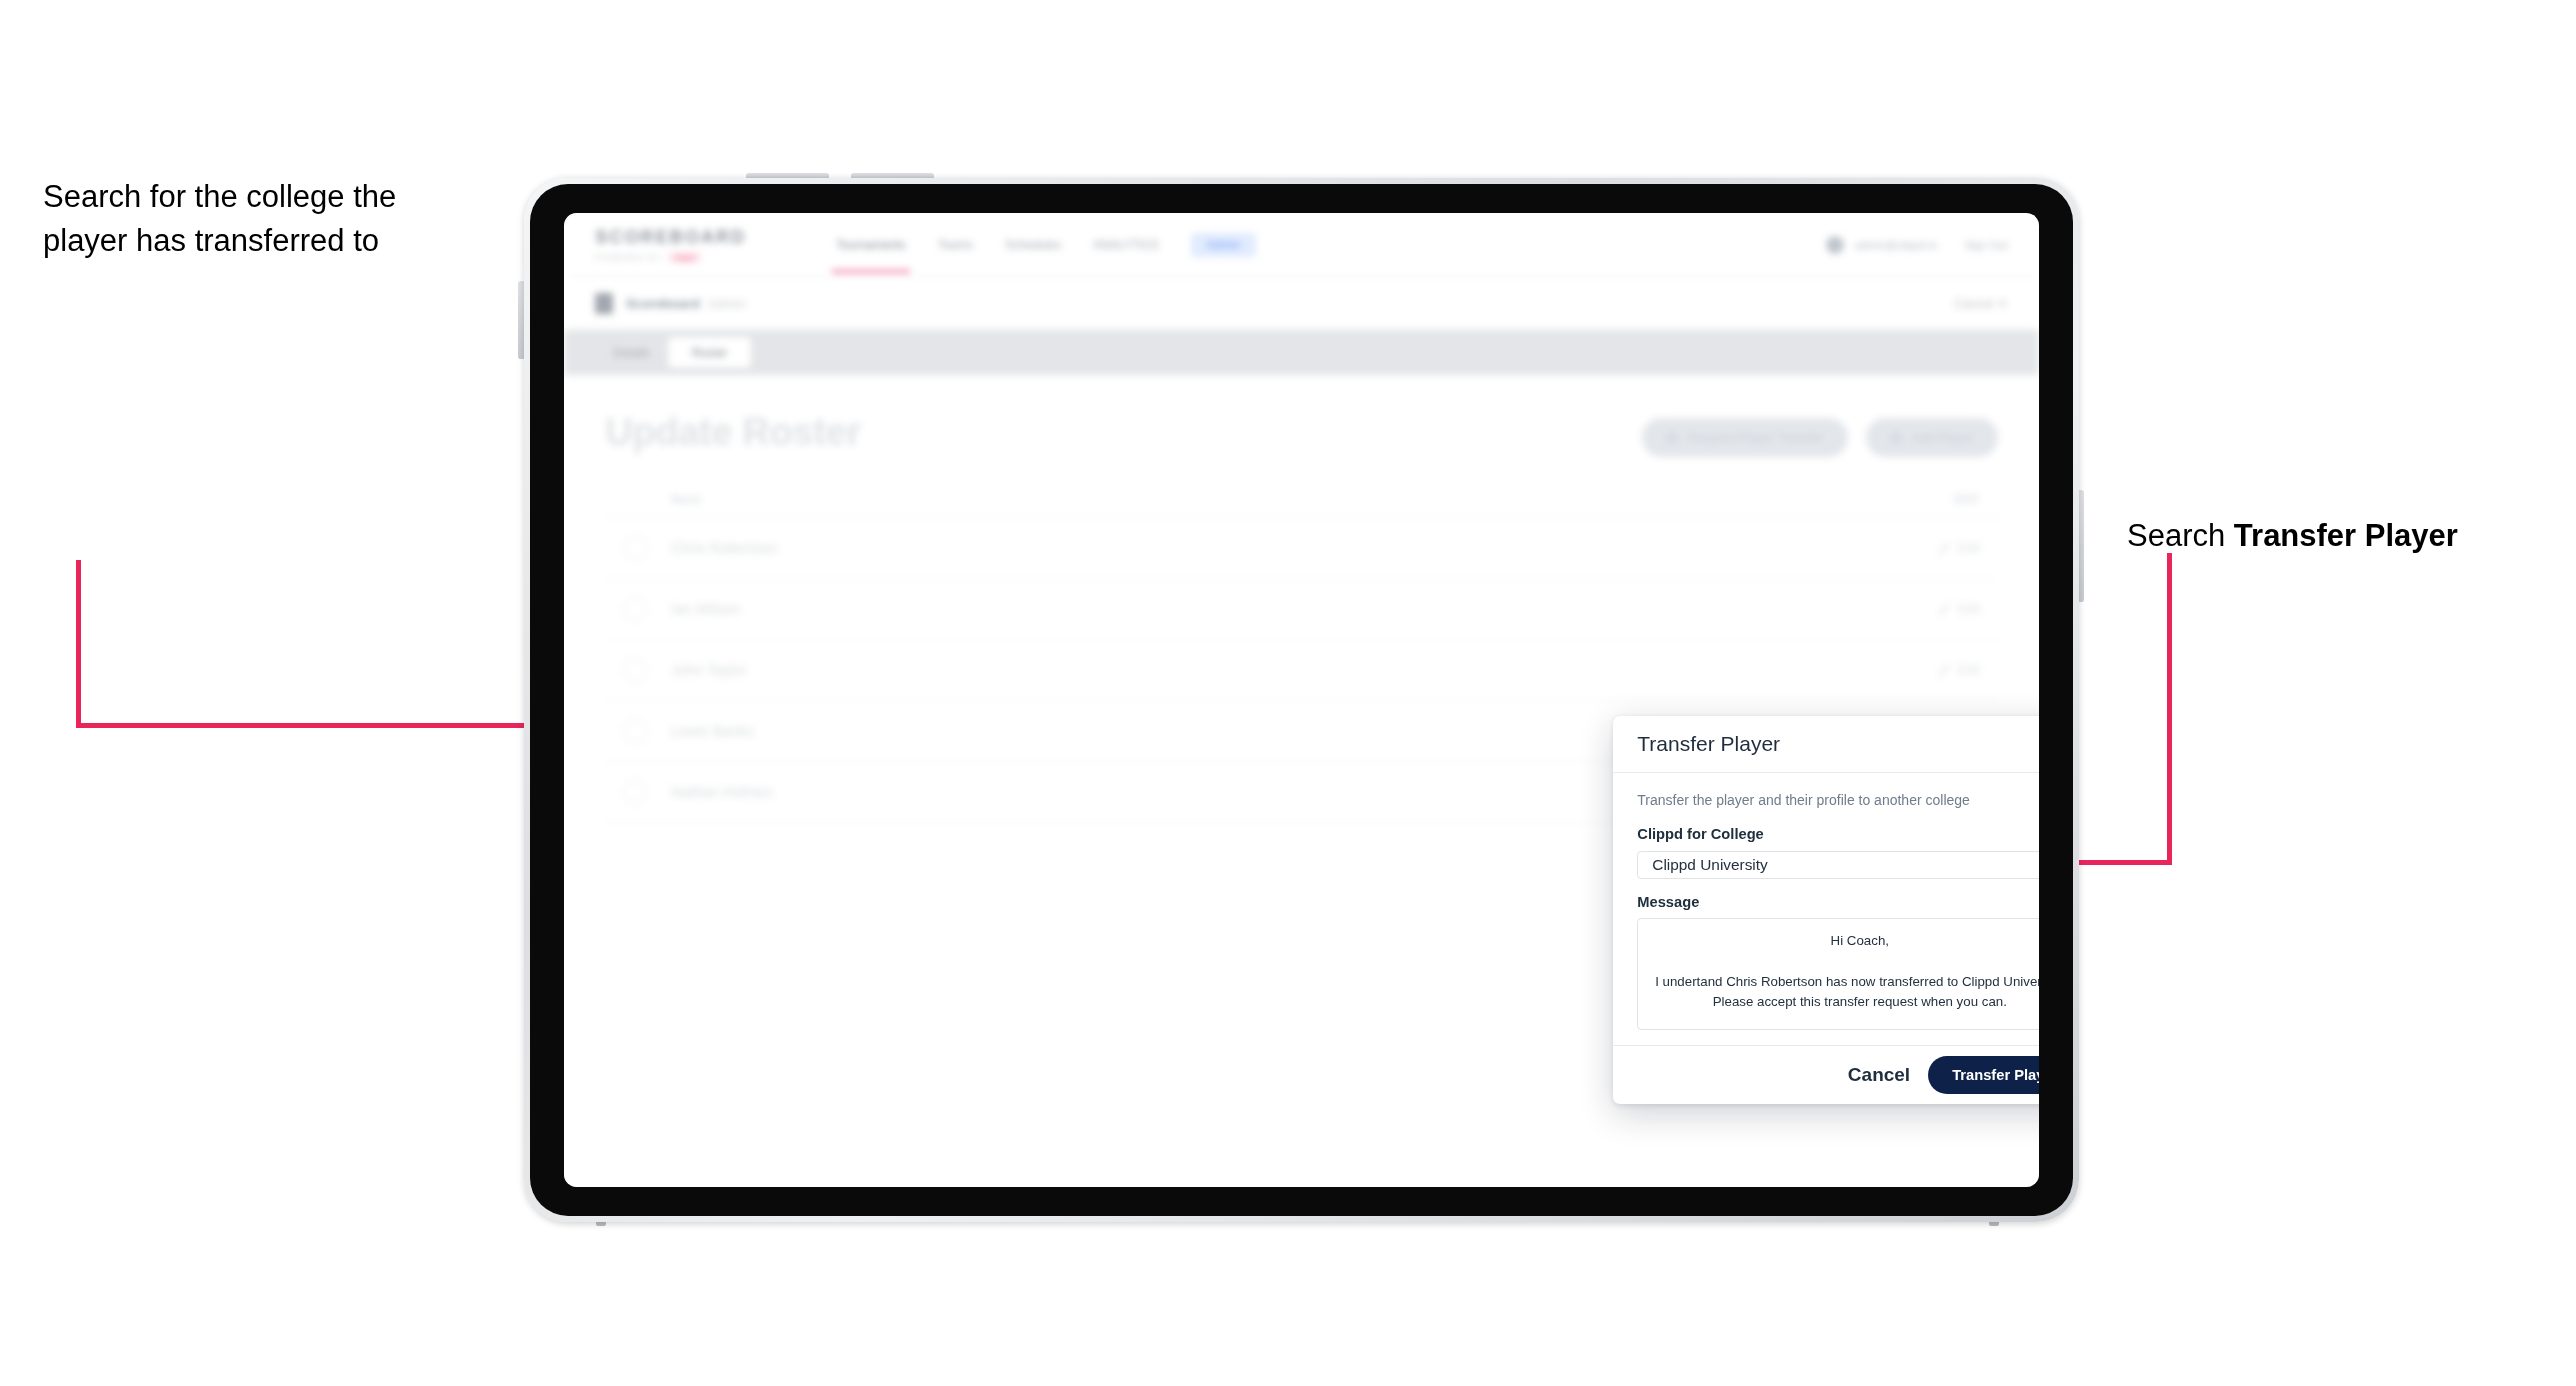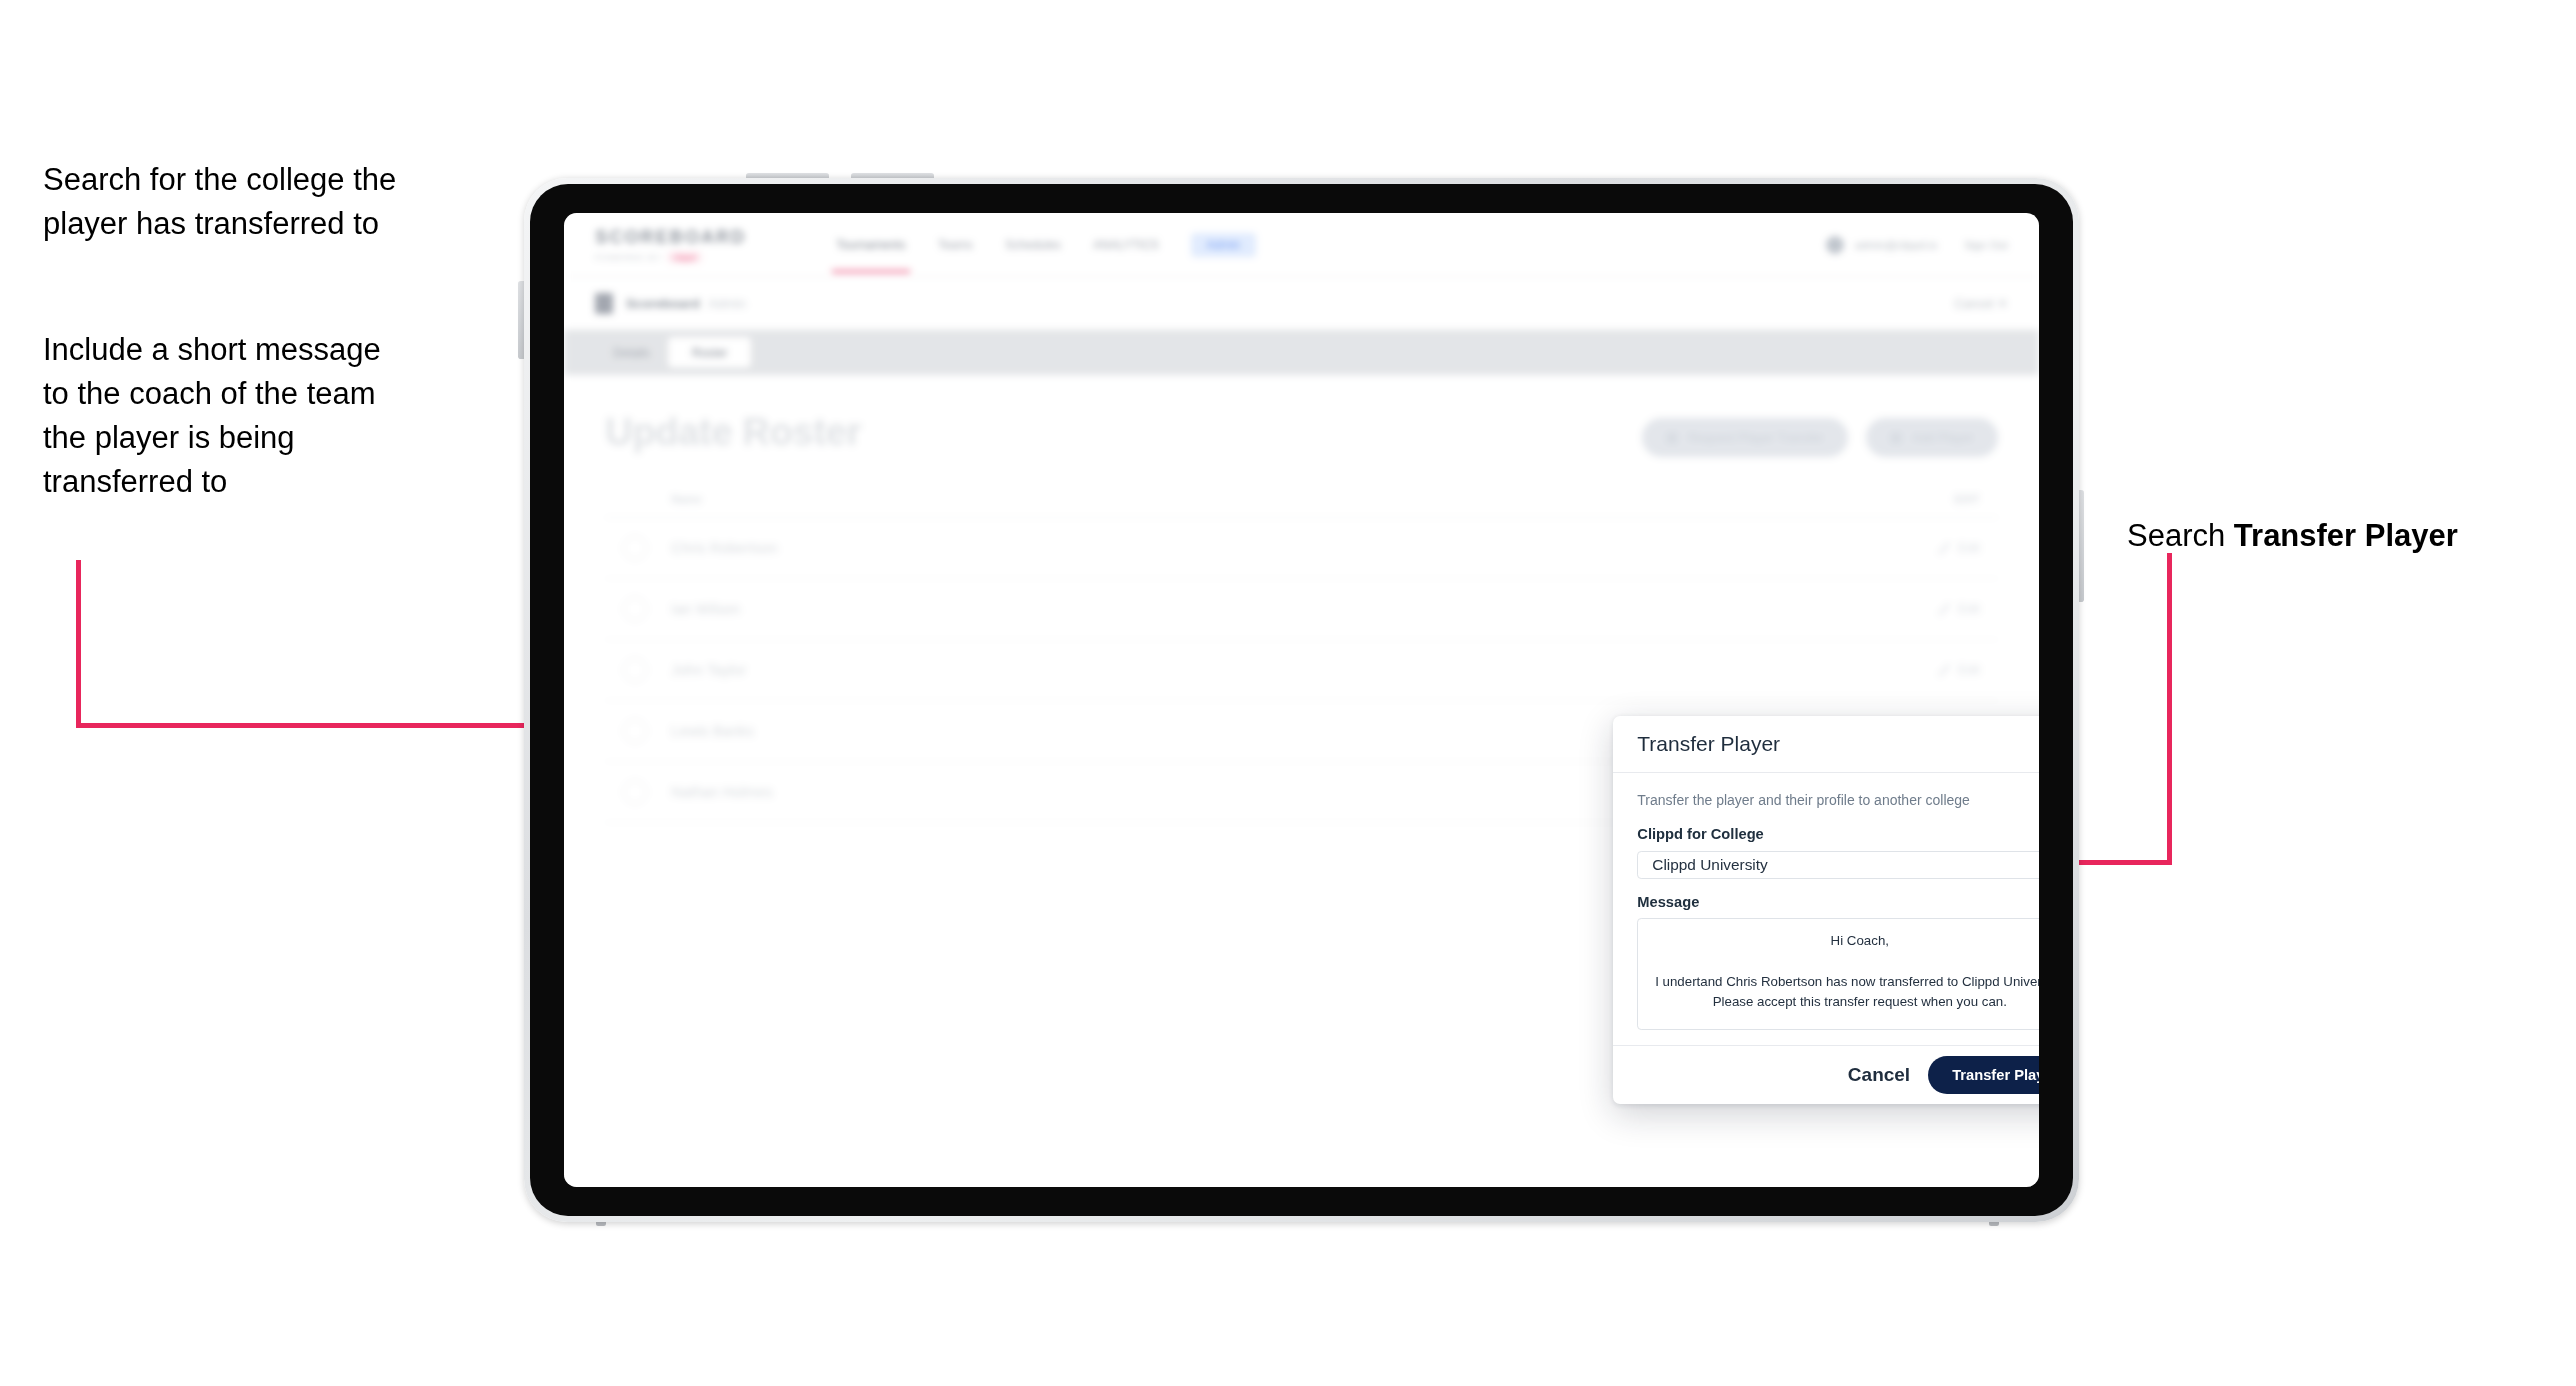--- a/index.html
+++ b/index.html
@@ -13,21 +13,21 @@
 
   
   .anno {
     position: absolute;
     color: #000;
     font-size: 31px;
     line-height: 1.42;
     font-family: "Liberation Sans", sans-serif;
     white-space: pre-line;
   }
-  #anno-left-1 { left: 43px; top: 158px; width: 448px; }
+  #anno-left-1 { left: 43px; top: 175px; width: 448px; }
   #anno-left-2 { left: 43px; top: 328px; width: 448px; }
   #anno-right  { left: 2127px; top: 470px; width: 434px; font-size: 31px; }
   #anno-right .strong { font-weight: bold; }
 
   
   .arrow-line { position: absolute; background: #E8265C; }
   .arrow-head {
     position: absolute; width: 0; height: 0;
   }
 
@@ -196,24 +196,20 @@
     font-family:"Liberation Sans", sans-serif; cursor:pointer;
   }
 </style>
 </head>
 <body>
 
 <div class="stage">
 
   <div class="anno" id="anno-left-1">Search for the college the
 player has transferred to</div>
-  <div class="anno" id="anno-left-2">Include a short message
-to the coach of the team
-the player is being
-transferred to</div>
   <div class="anno" id="anno-right">
     <span>Search </span><span class="strong">Transfer Player</span>
   </div>
 
   <div class="arrow-line" id="larrow-v"></div>
   <div class="arrow-line" id="larrow-h"></div>
   <div class="arrow-head" id="larrow-head">
     <svg width="43" height="52" viewBox="0 0 62 74">
       <path d="M6 8 L46 37 L6 66" fill="none" stroke="#E8265C" stroke-width="8" stroke-linecap="round" stroke-linejoin="round"></path>
     </svg>

